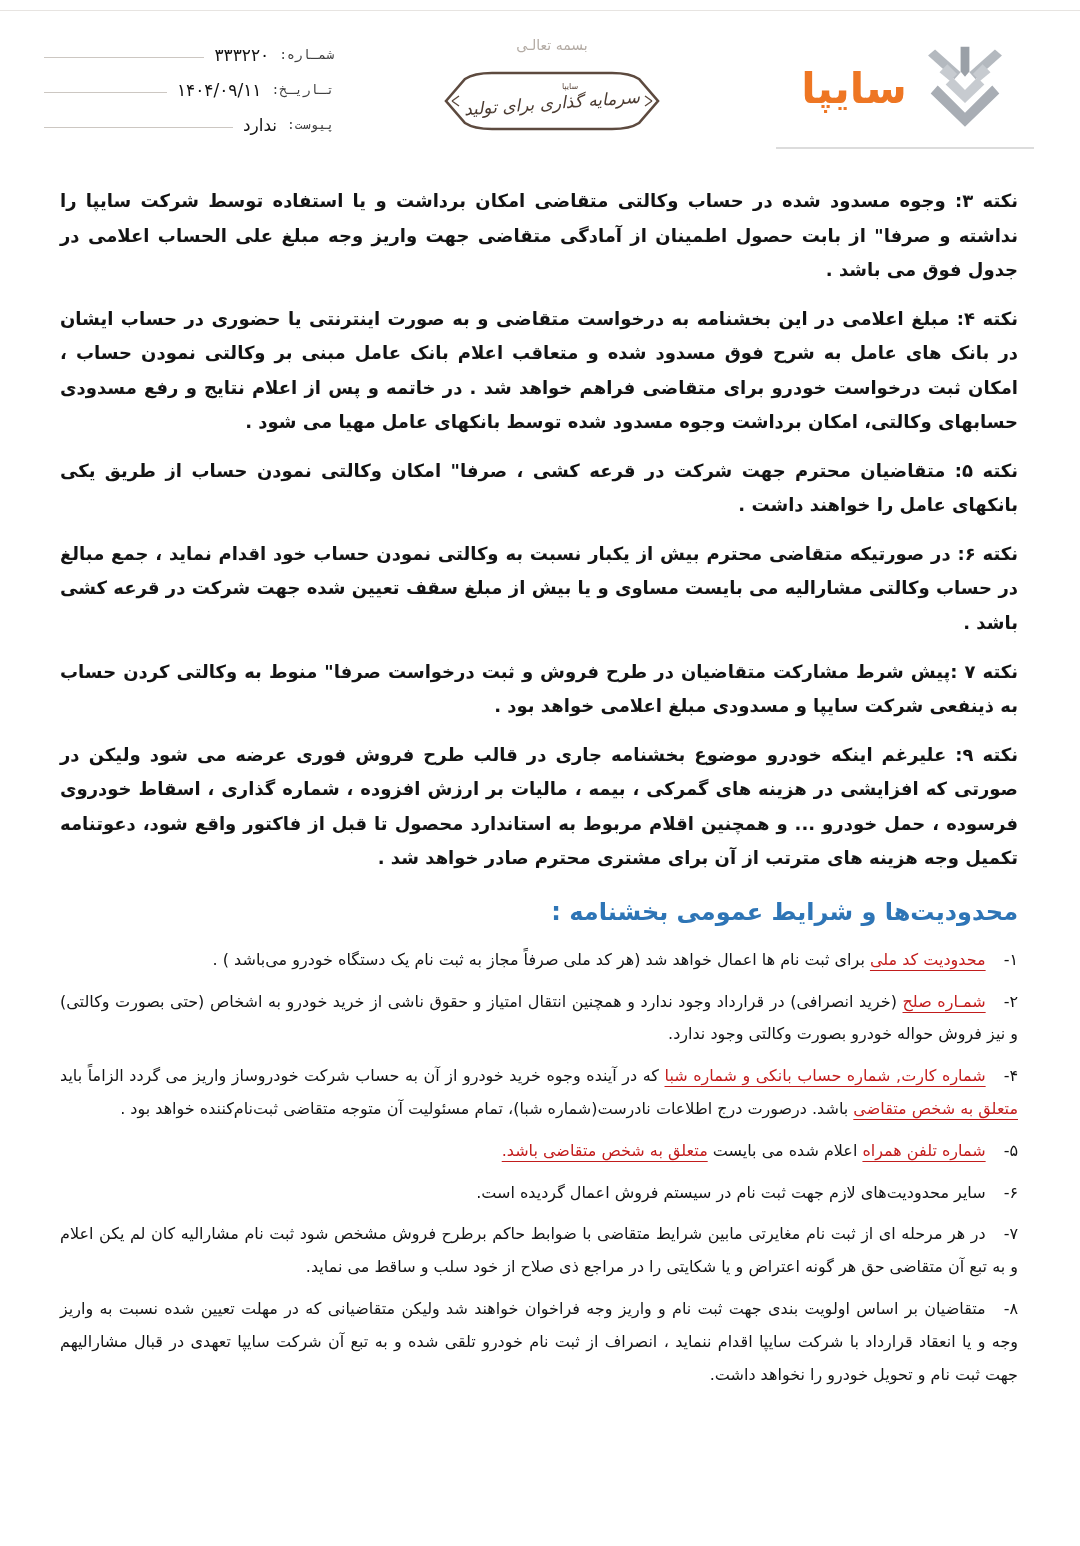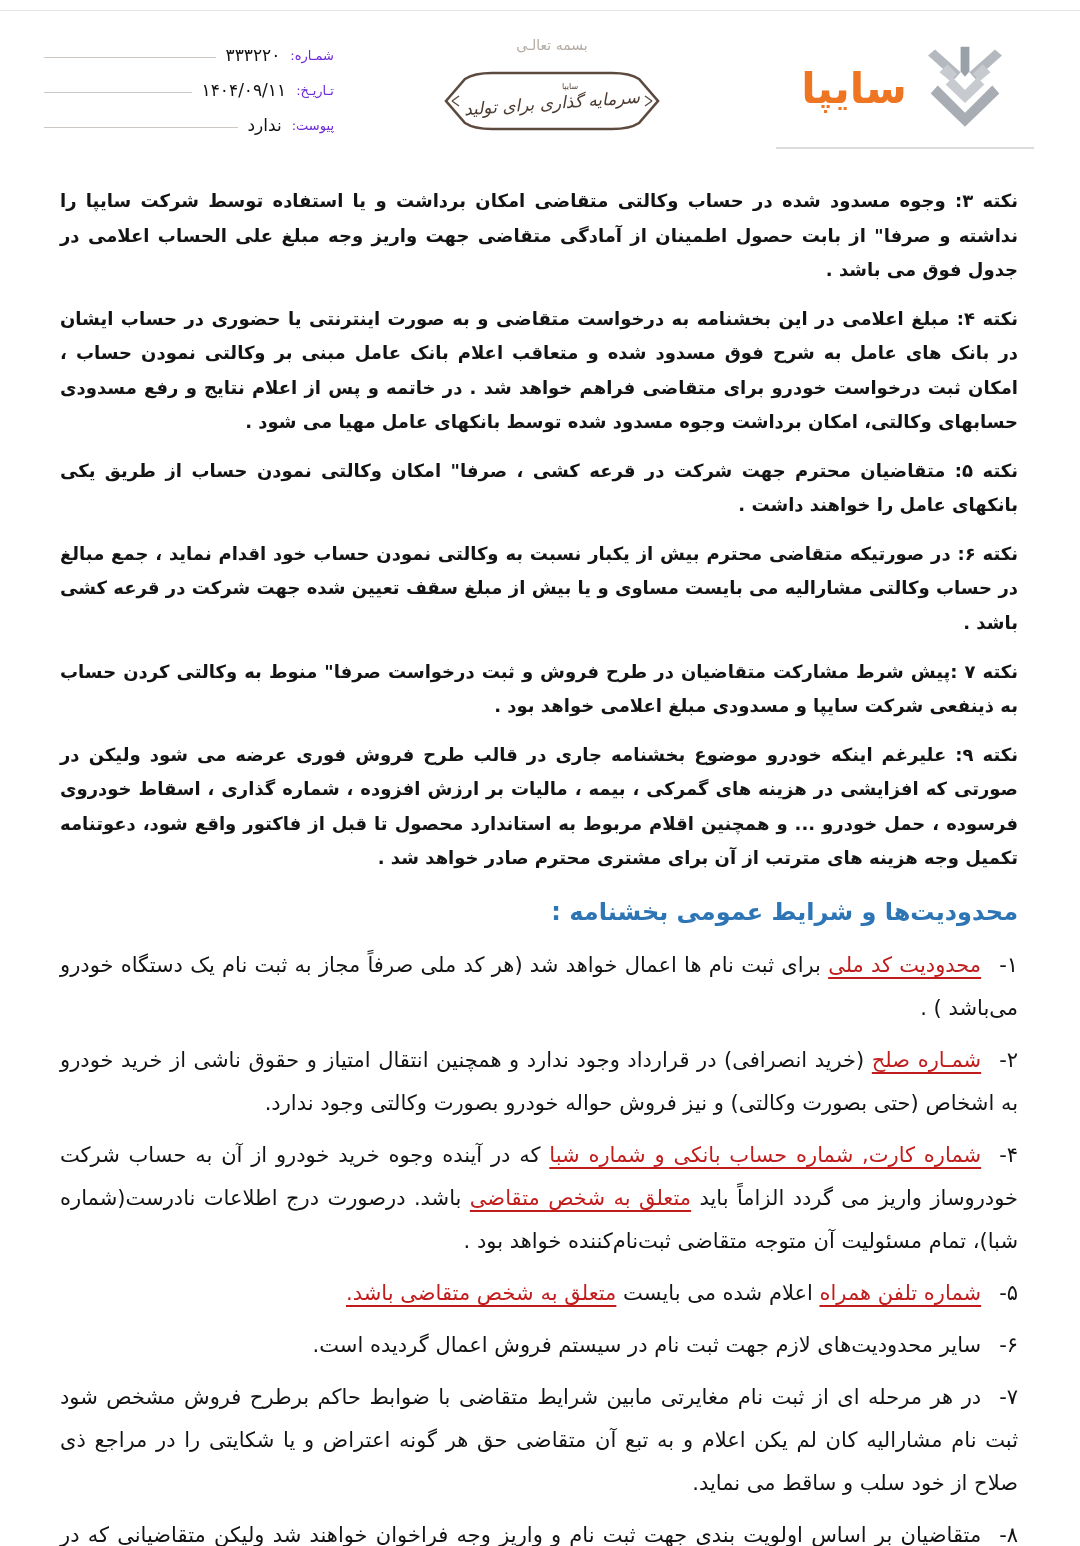--- a/index.html
+++ b/index.html
@@ -13,29 +13,29 @@
   .header{display:flex;justify-content:space-between;align-items:flex-start;padding:18px 40px 0 44px;}
   .logo-block{width:270px;text-align:center;padding-top:14px;}
   .logo-row{display:flex;align-items:center;justify-content:center;gap:14px;}
   .brand-word{font-size:42px;font-weight:bold;letter-spacing:1px;line-height:1;}
   .logo-underline{border-bottom:2px solid #dcdcdc;margin:12px 6px 0 6px;}
   .center-block{flex:1;text-align:center;padding-top:8px;}
   .bismillah{font-size:14px;color:#b3aba4;letter-spacing:4px;}
   .cartouche{margin-top:16px;}
   .meta-block{width:290px;padding-top:16px;font-size:13px;}
   .meta-row{display:flex;align-items:flex-end;margin-bottom:15px;}
-  .meta-label{color:#6d28d9;white-space:nowrap;padding-bottom:2px;}
+  .meta-label{color:#404040;white-space:nowrap;padding-bottom:2px;font-family:Liberation Mono, monospace;}
   .meta-value{font-weight:normal;color:#111;font-size:17px;margin:0 10px;white-space:nowrap;}
   .meta-line{flex:1;border-bottom:1px solid #ccc7c2;margin-bottom:7px;min-width:30px;}
   
   .content{padding:34px 62px 0 60px;}
   .note{font-weight:bold;font-size:18px;line-height:1.92;text-align:justify;margin:0 0 14px;}
   .heading{font-weight:bold;font-size:24px;margin:22px 0 18px;}
   .items{margin-top:4px;}
-  .item{font-size:21px;line-height:2.05;text-align:justify;margin:8px 0 9px;}
+  .item{font-size:16px;line-height:2.05;text-align:justify;margin:8px 0 9px;}
   .item .num{display:inline-block;margin-left:18px;}
   .seg-bu{text-decoration:underline;text-underline-offset:5px;}
   .seg-red{}
   .seg-red-u{text-decoration:underline;text-underline-offset:5px;}
 </style>
 </head>
 <body>
 
 <div class="page">
   <div class="top-rule"></div>

